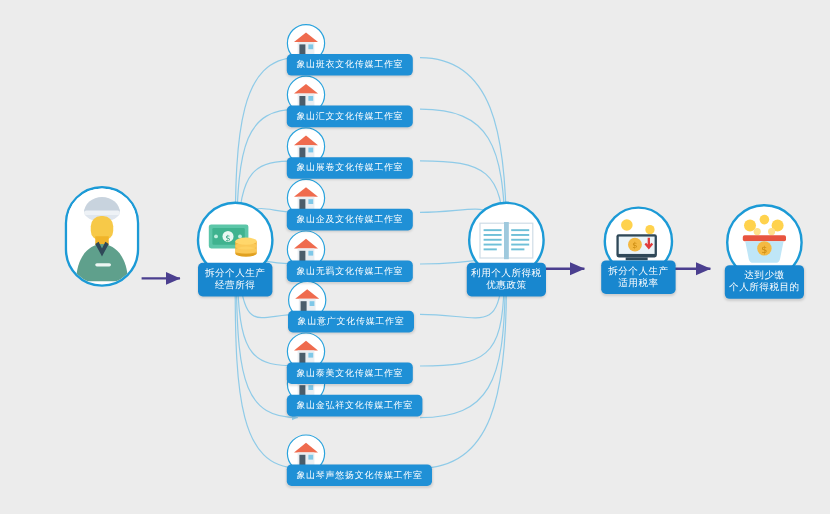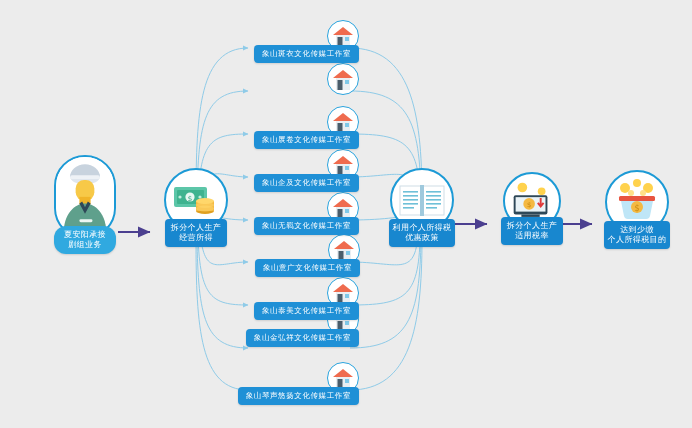--- a/index.html
+++ b/index.html
@@ -69,21 +69,21 @@
   }
   .node-label.round {
     border-radius: 12px;
     background: #30a9e0;
   }
   
   .studio {
     position: absolute;
     display: flex;
     flex-direction: column;
-    align-items: flex-end;
+    align-items: flex-start;
     width: 120px;
   }
   .studio-disc {
     width: 32px;
     height: 32px;
     border-radius: 50%;
     background: #ffffff;
     border: 1.5px solid #2aa3dd;
     box-sizing: border-box;
     display: flex;
@@ -162,22 +162,20 @@
           <path d="M15,17 a16,14 0 0 1 32,0 z" fill="#c8d3de"></path>
           <rect x="15" y="15" width="32" height="4" rx="2" fill="#eef2f6"></rect>
           <rect x="21" y="20" width="20" height="22" rx="9" fill="#f7c948"></rect>
           <rect x="25" y="38" width="12" height="8" fill="#f0b429"></rect>
           <path d="M8,78 C8,56 20,45 31,45 C42,45 54,56 54,78 z" fill="#5fa08c"></path>
           <path d="M25,45 L31,56 L37,45 L34,43 L31,49 L28,43 z" fill="#2f4858"></path>
           <rect x="25" y="62" width="14" height="3" rx="1.5" fill="#eef6f3"></rect>
         </g>
       </svg>
     </div>
-    <div class="node-label round">夏安阳承接
-剧组业务</div>
   </div>
 
   <div class="node" style="left:159px; top:168px;">
     <div class="node-disc">
       <svg width="60" height="60" viewBox="0 0 60 60">
         <rect x="8" y="17" width="33" height="20" rx="2" fill="#5cc6a8"></rect>
         <rect x="11" y="20" width="27" height="14" rx="1" fill="#3fb38f"></rect>
         <circle cx="24" cy="27" r="4.6" fill="#e8f8f2"></circle>
         <text x="24" y="30.5" font-size="7" text-anchor="middle" fill="#2f9f7c" font-family="DejaVu Sans, sans-serif">$</text>
         <circle cx="14" cy="27" r="1.6" fill="#bfeede"></circle>
@@ -269,20 +267,21 @@
 
   <div class="studio" style="left:239px; top:63px;">
     <div class="studio-disc">
       <svg width="30" height="30" viewBox="0 0 30 30">
           <path d="M5,14 L15,6 L25,14 z" fill="#ef6b4e"></path>
           <rect x="8" y="14" width="14" height="12" fill="#e9eef2"></rect>
           <rect x="9.5" y="16" width="5" height="10" fill="#4a5d6b"></rect>
           <rect x="17" y="16" width="4" height="4" fill="#7fc8e8"></rect>
         </svg>
     </div>
+    <div class="studio-label">象山汇文文化传媒工作室</div>
   </div>
 
   <div class="studio" style="left:239px; top:106px;font-family:Liberation Serif, serif;">
     <div class="studio-disc">
       <svg width="30" height="30" viewBox="0 0 30 30">
           <path d="M5,14 L15,6 L25,14 z" fill="#ef6b4e"></path>
           <rect x="8" y="14" width="14" height="12" fill="#e9eef2"></rect>
           <rect x="9.5" y="16" width="5" height="10" fill="#4a5d6b"></rect>
           <rect x="17" y="16" width="4" height="4" fill="#7fc8e8"></rect>
         </svg>

